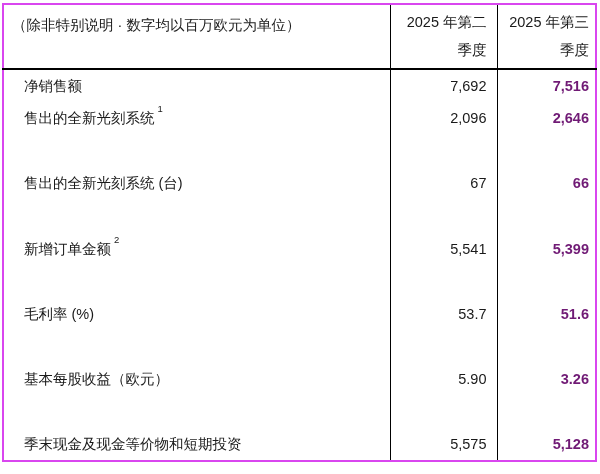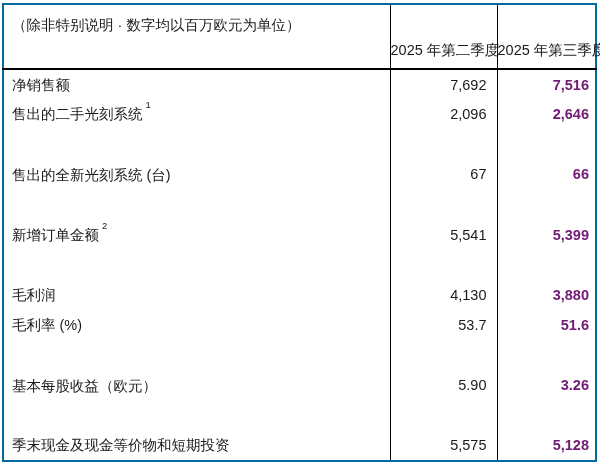--- a/index.html
+++ b/index.html
@@ -12,45 +12,45 @@
     overflow: hidden;
   }
   .page { position: absolute; inset: 0; background: #ffffff; }
 
   table.fin-table {
     position: absolute;
     left: 2px; top: 3px;
     width: 595px; height: 459px;
     border-collapse: collapse;
     table-layout: fixed;
-    border: 2px solid #0369a1;
+    border: 2px solid #d946ef;
     font-size: 14.5px;
   }
   col.c1 { width: auto; }
   col.c2 { width: 107px; }
   col.c3 { width: 99px; }
 
   td { padding: 0; vertical-align: middle; }
   td.c2, td.c3 { border-left: 1.5px solid #000000; text-align: right; white-space: nowrap; }
   td.c2 { padding-right: 10px; }
   td.c3 { padding-right: 6px; }
 
   thead td { border-bottom: 2px solid #000000; height: 65px; }
   thead td.c1 { vertical-align: top; padding: 11px 4px 0 8px; }
   .hdr-cell {
     height: 100%;
-    display: flex; flex-direction: row;
+    display: flex; flex-direction: column;
     justify-content: space-between; align-items: flex-end;
     padding: 9px 0 10px 0;
   }
   .hdr-line { line-height: 16px; white-space: nowrap; }
 
   tbody td { height: 26.4px; }
   tbody tr.spacer td { height: 26.4px; }
-  td.c1 { padding-left: 8px; white-space: nowrap; }
+  td.c1 { padding-left: 20px; white-space: nowrap; }
   tbody td.c3 { font-weight: 700; color: #701a75; }
 
   sup.fn {
     font-size: 9.5px;
     position: relative; top: -5px;
     margin-left: 3px;
   }
 </style>
 </head>
 <body>
@@ -79,21 +79,21 @@
         </td>
       </tr>
     </thead>
     <tbody>
       <tr>
         <td class="c1"><span>净销售额</span><sup class="fn"></sup></td>
         <td class="c2">7,692</td>
         <td class="c3">7,516</td>
       </tr>
       <tr>
-        <td class="c1"><span>售出的二手光刻系统</span><sup class="fn">1</sup></td>
+        <td class="c1"><span>售出的全新光刻系统</span><sup class="fn">1</sup></td>
         <td class="c2">2,096</td>
         <td class="c3">2,646</td>
       </tr>
       <tr class="spacer">
         <td class="c1"></td>
           <td class="c2"></td>
           <td class="c3"></td>
       </tr>
       <tr>
         <td class="c1"><span>售出的全新光刻系统 (台)</span><sup class="fn"></sup></td>
@@ -107,25 +107,20 @@
       </tr>
       <tr>
         <td class="c1"><span>新增订单金额</span><sup class="fn">2</sup></td>
         <td class="c2">5,541</td>
         <td class="c3">5,399</td>
       </tr>
       <tr class="spacer">
         <td class="c1"></td>
           <td class="c2"></td>
           <td class="c3"></td>
-      </tr>
-      <tr>
-        <td class="c1"><span>毛利润</span><sup class="fn"></sup></td>
-        <td class="c2">4,130</td>
-        <td class="c3">3,880</td>
       </tr>
       <tr>
         <td class="c1"><span>毛利率 (%)</span><sup class="fn"></sup></td>
         <td class="c2">53.7</td>
         <td class="c3">51.6</td>
       </tr>
       <tr class="spacer">
         <td class="c1"></td>
           <td class="c2"></td>
           <td class="c3"></td>

